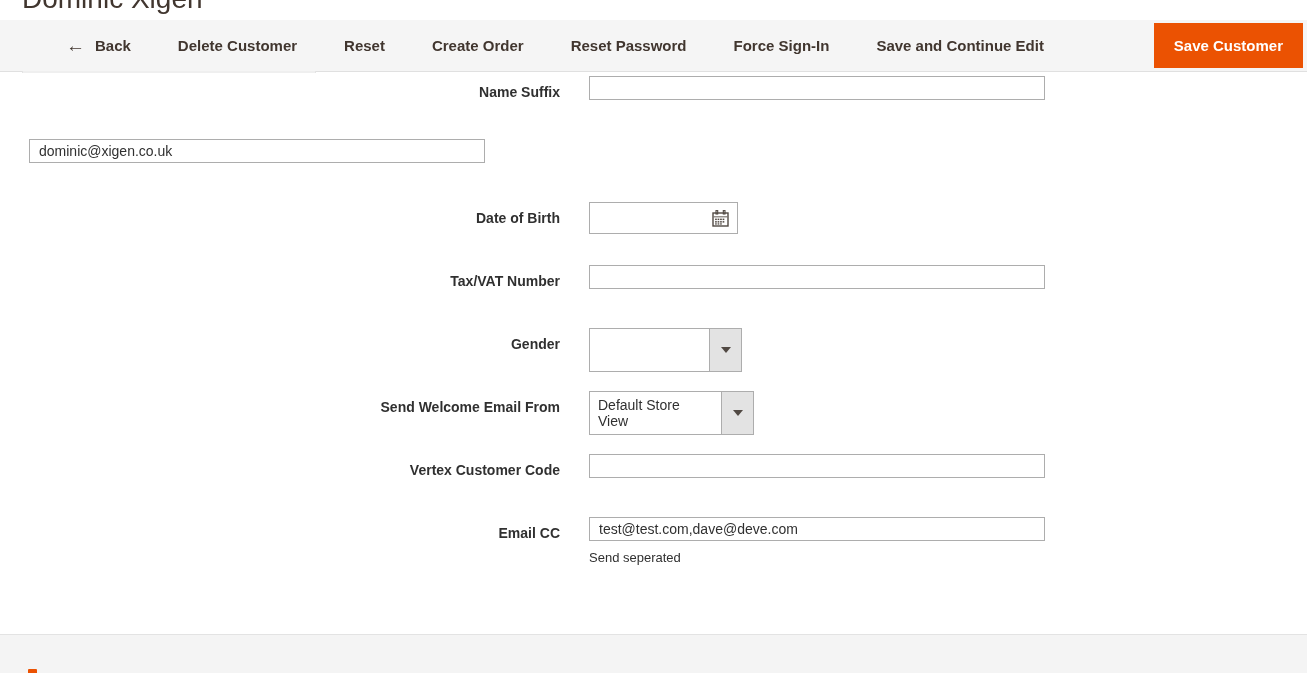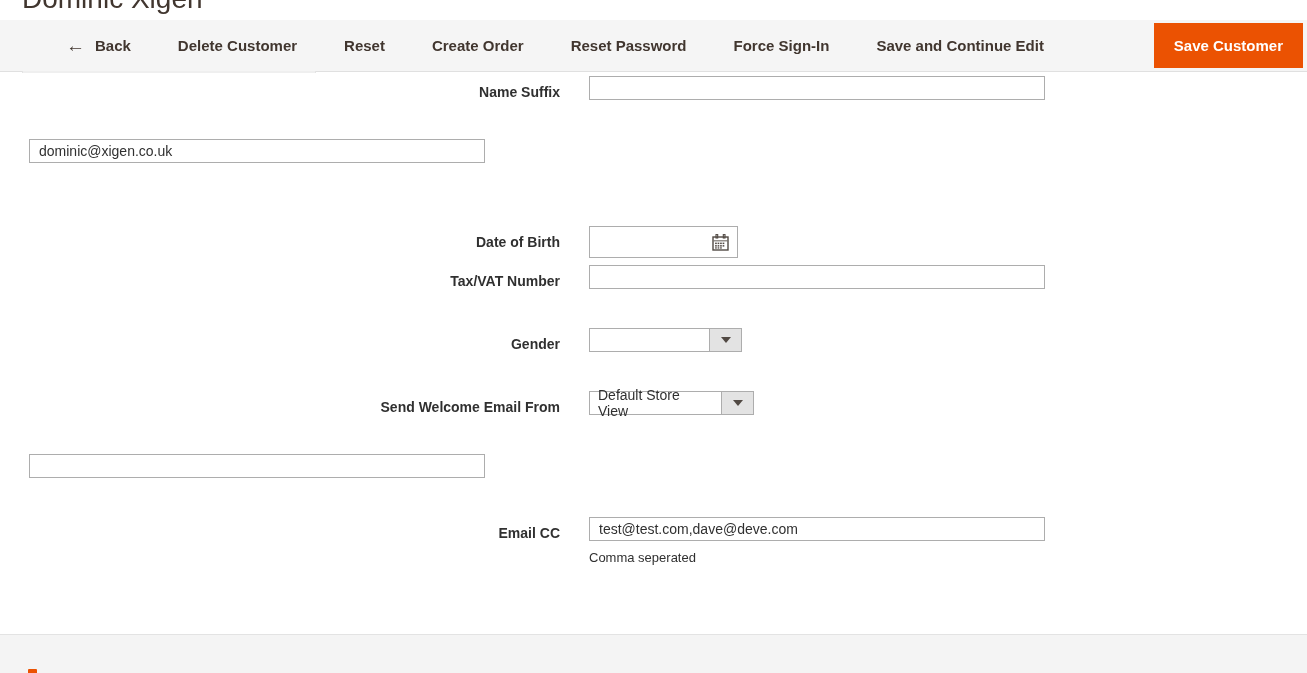--- a/index.html
+++ b/index.html
@@ -196,21 +196,21 @@
     cursor: pointer;
     padding: 0;
   }
 
   
   .select-wrap {
     display: flex;
     align-items: stretch;
     border: 1px solid #adadad;
     background: #a16207;
-    height: 24px;
+    height: 44px;
   }
   .select-face {
     display: flex;
     align-items: center;
     justify-content: center;
     font-size: 14px;
     color: #303030;
     background: #ffffff;
     padding: 0 8px;
   }
@@ -311,21 +311,21 @@
     </div>
 
     <div class="field-row" style="top:66px;">
       <div class="field-control">
         <div class="ctrl-line">
           <input class="txt-input w-wide" type="text" value="dominic@xigen.co.uk" style="">
         </div>
       </div>
     </div>
 
-    <div class="field-row" style="top:129px;margin-top:24px;">
+    <div class="field-row" style="top:129px;">
       <div class="field-label">Date of Birth</div>
       <div class="field-control">
         <div class="ctrl-line">
           <div class="date-wrap">
             <input class="date-input" type="text" value="" style="">
             <button class="cal-btn">
               <svg width="17" height="17" viewBox="0 0 17 17">
                 <rect x="1" y="3" width="15" height="13" fill="none" stroke="#514943" stroke-width="1.4"></rect>
                 <rect x="1.7" y="6.4" width="13.6" height="0.9" fill="#514943"></rect>
                 <rect x="4" y="0.6" width="1.7" height="3.4" fill="none" stroke="#514943" stroke-width="1.1"></rect>
@@ -381,34 +381,35 @@
             <div class="select-face">Default Store View</div>
             <div class="select-arrow">
               <span class="caret"></span>
             </div>
           </div>
         </div>
       </div>
     </div>
 
     <div class="field-row" style="top:381px;">
+      <div class="field-label">Vertex Customer Code</div>
       <div class="field-control">
         <div class="ctrl-line">
           <input class="txt-input w-wide" type="text" value="" style="">
         </div>
       </div>
     </div>
 
     <div class="field-row" style="top:444px;">
       <div class="field-label">Email CC</div>
       <div class="field-control">
         <div class="ctrl-line">
           <input class="txt-input w-wide" type="text" value="test@test.com,dave@deve.com" style="">
         </div>
-        <div class="field-note">Comma seperated</div>
+        <div class="field-note">Send seperated</div>
       </div>
     </div>
 
   </div>
 
   <div class="content-divider"></div>
   <div class="footer-band"></div>
   <div class="footer-glyph"></div>
 
 </div>

